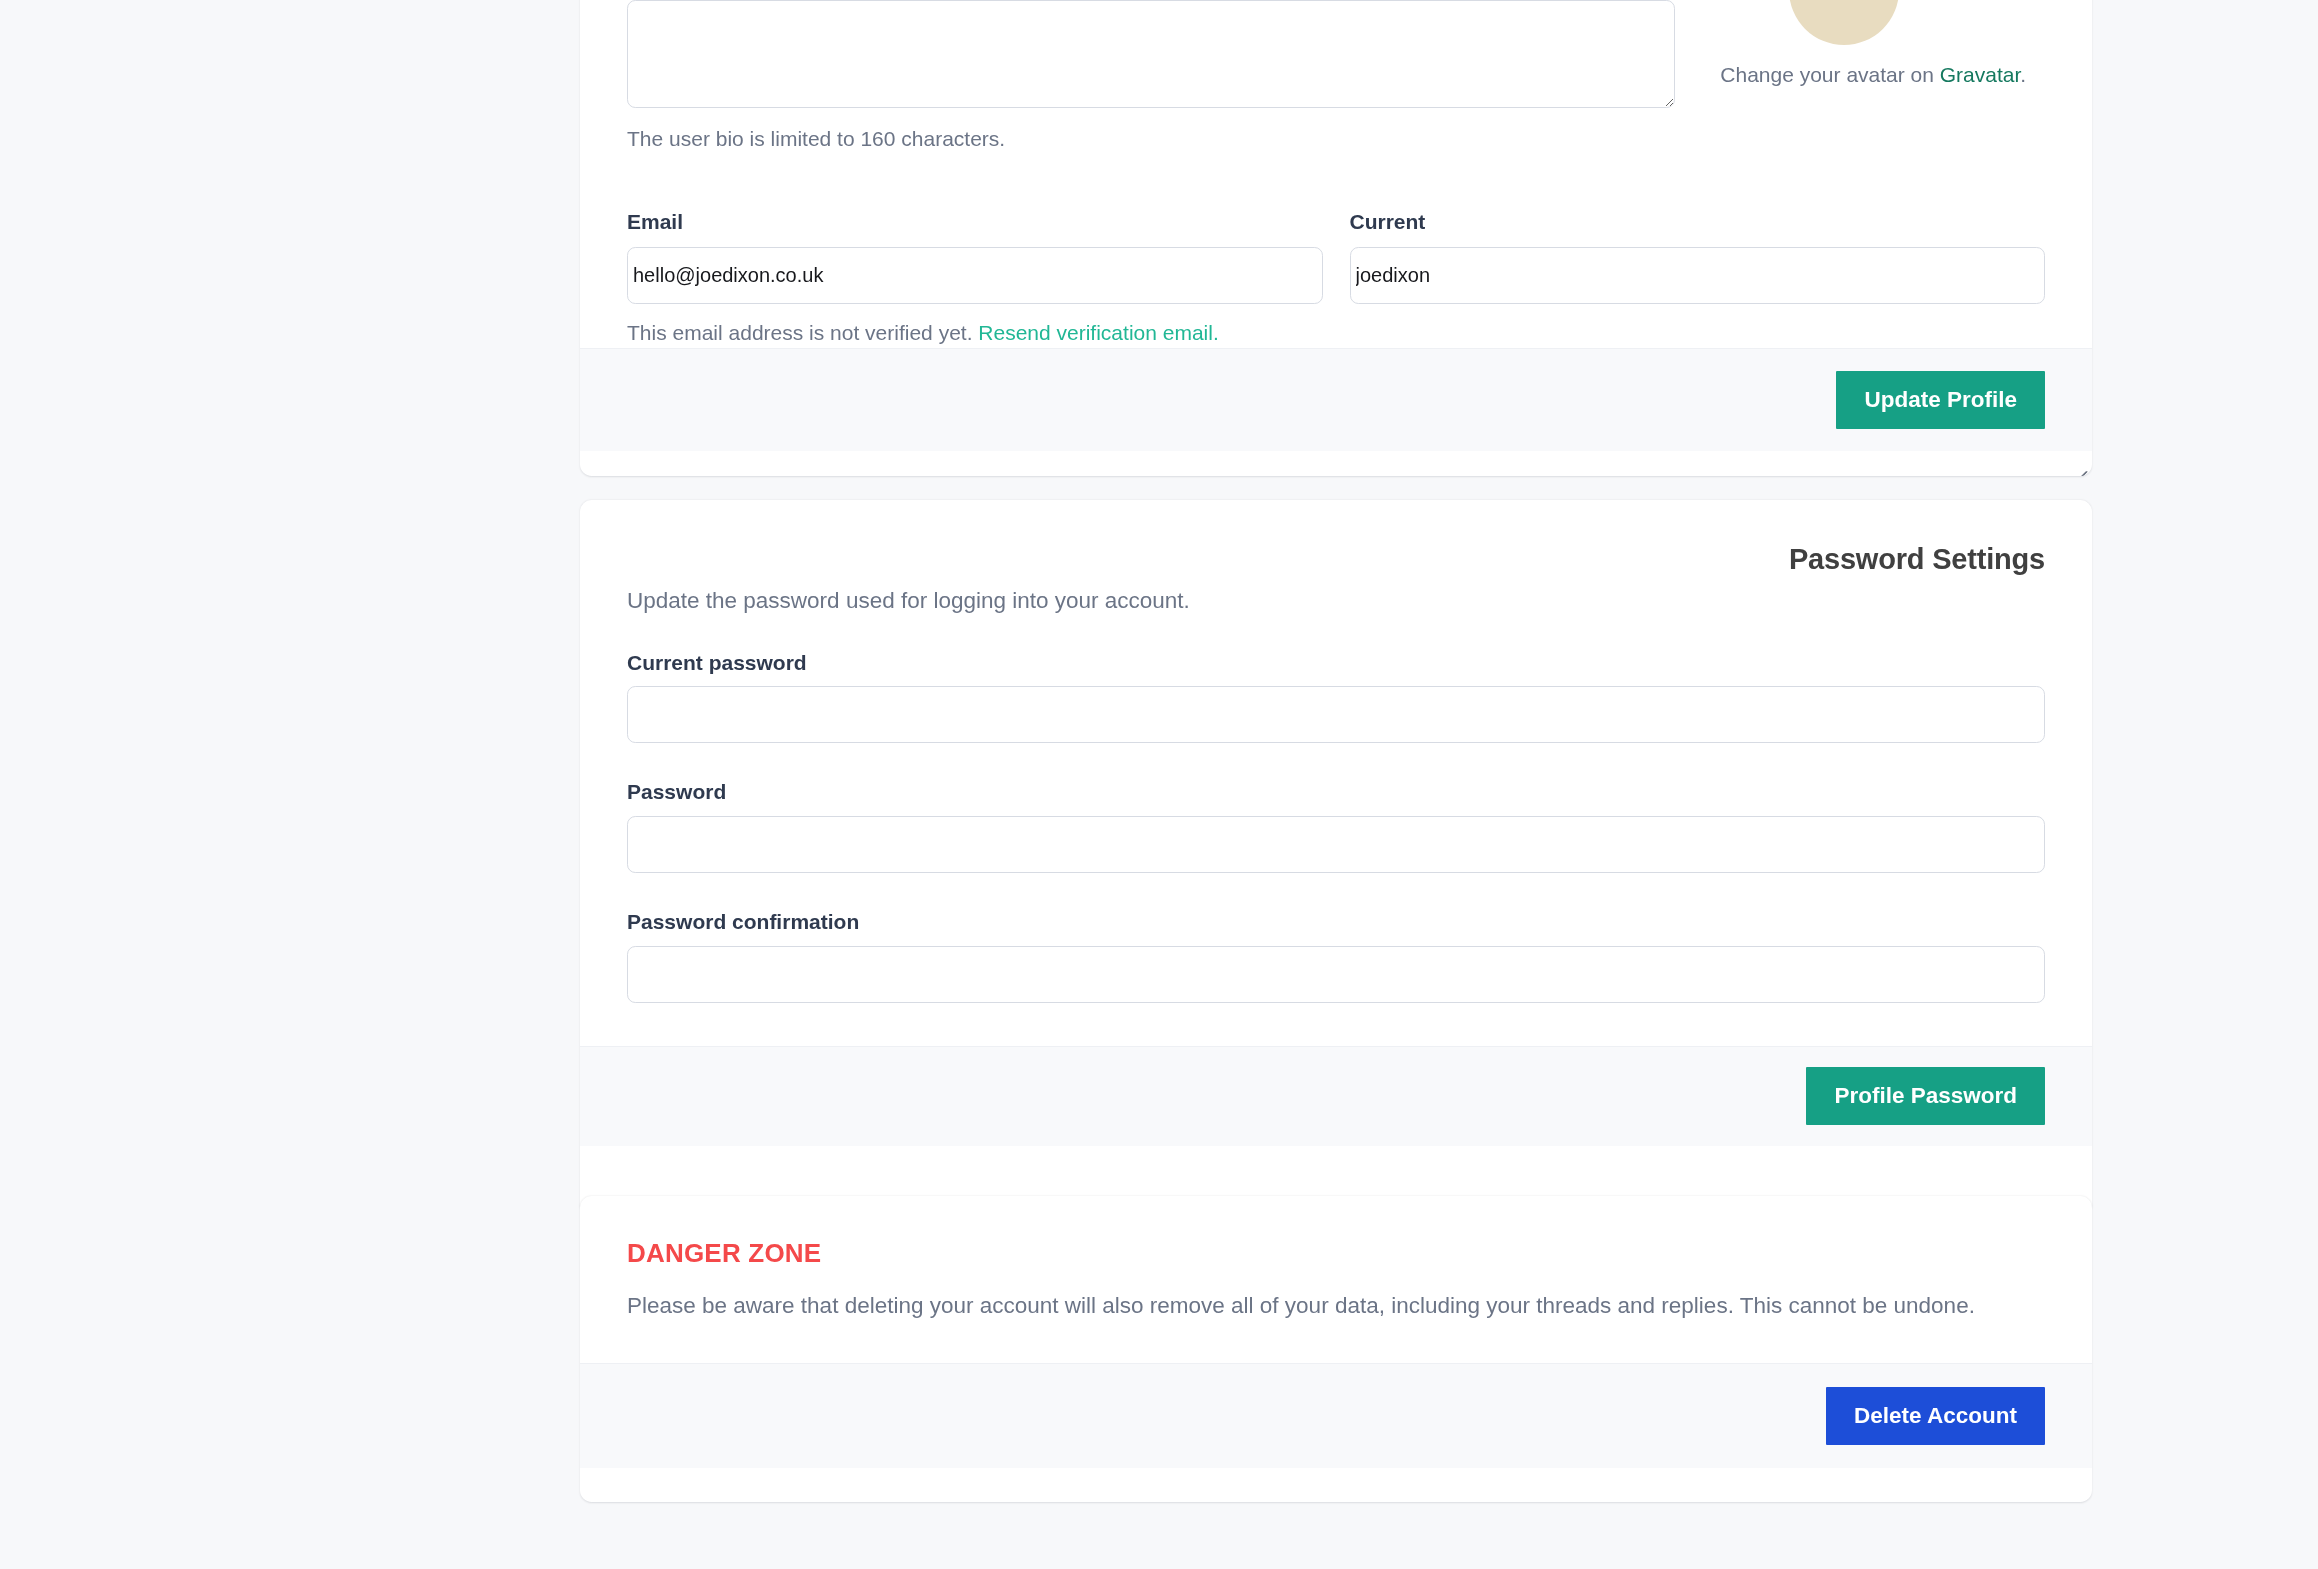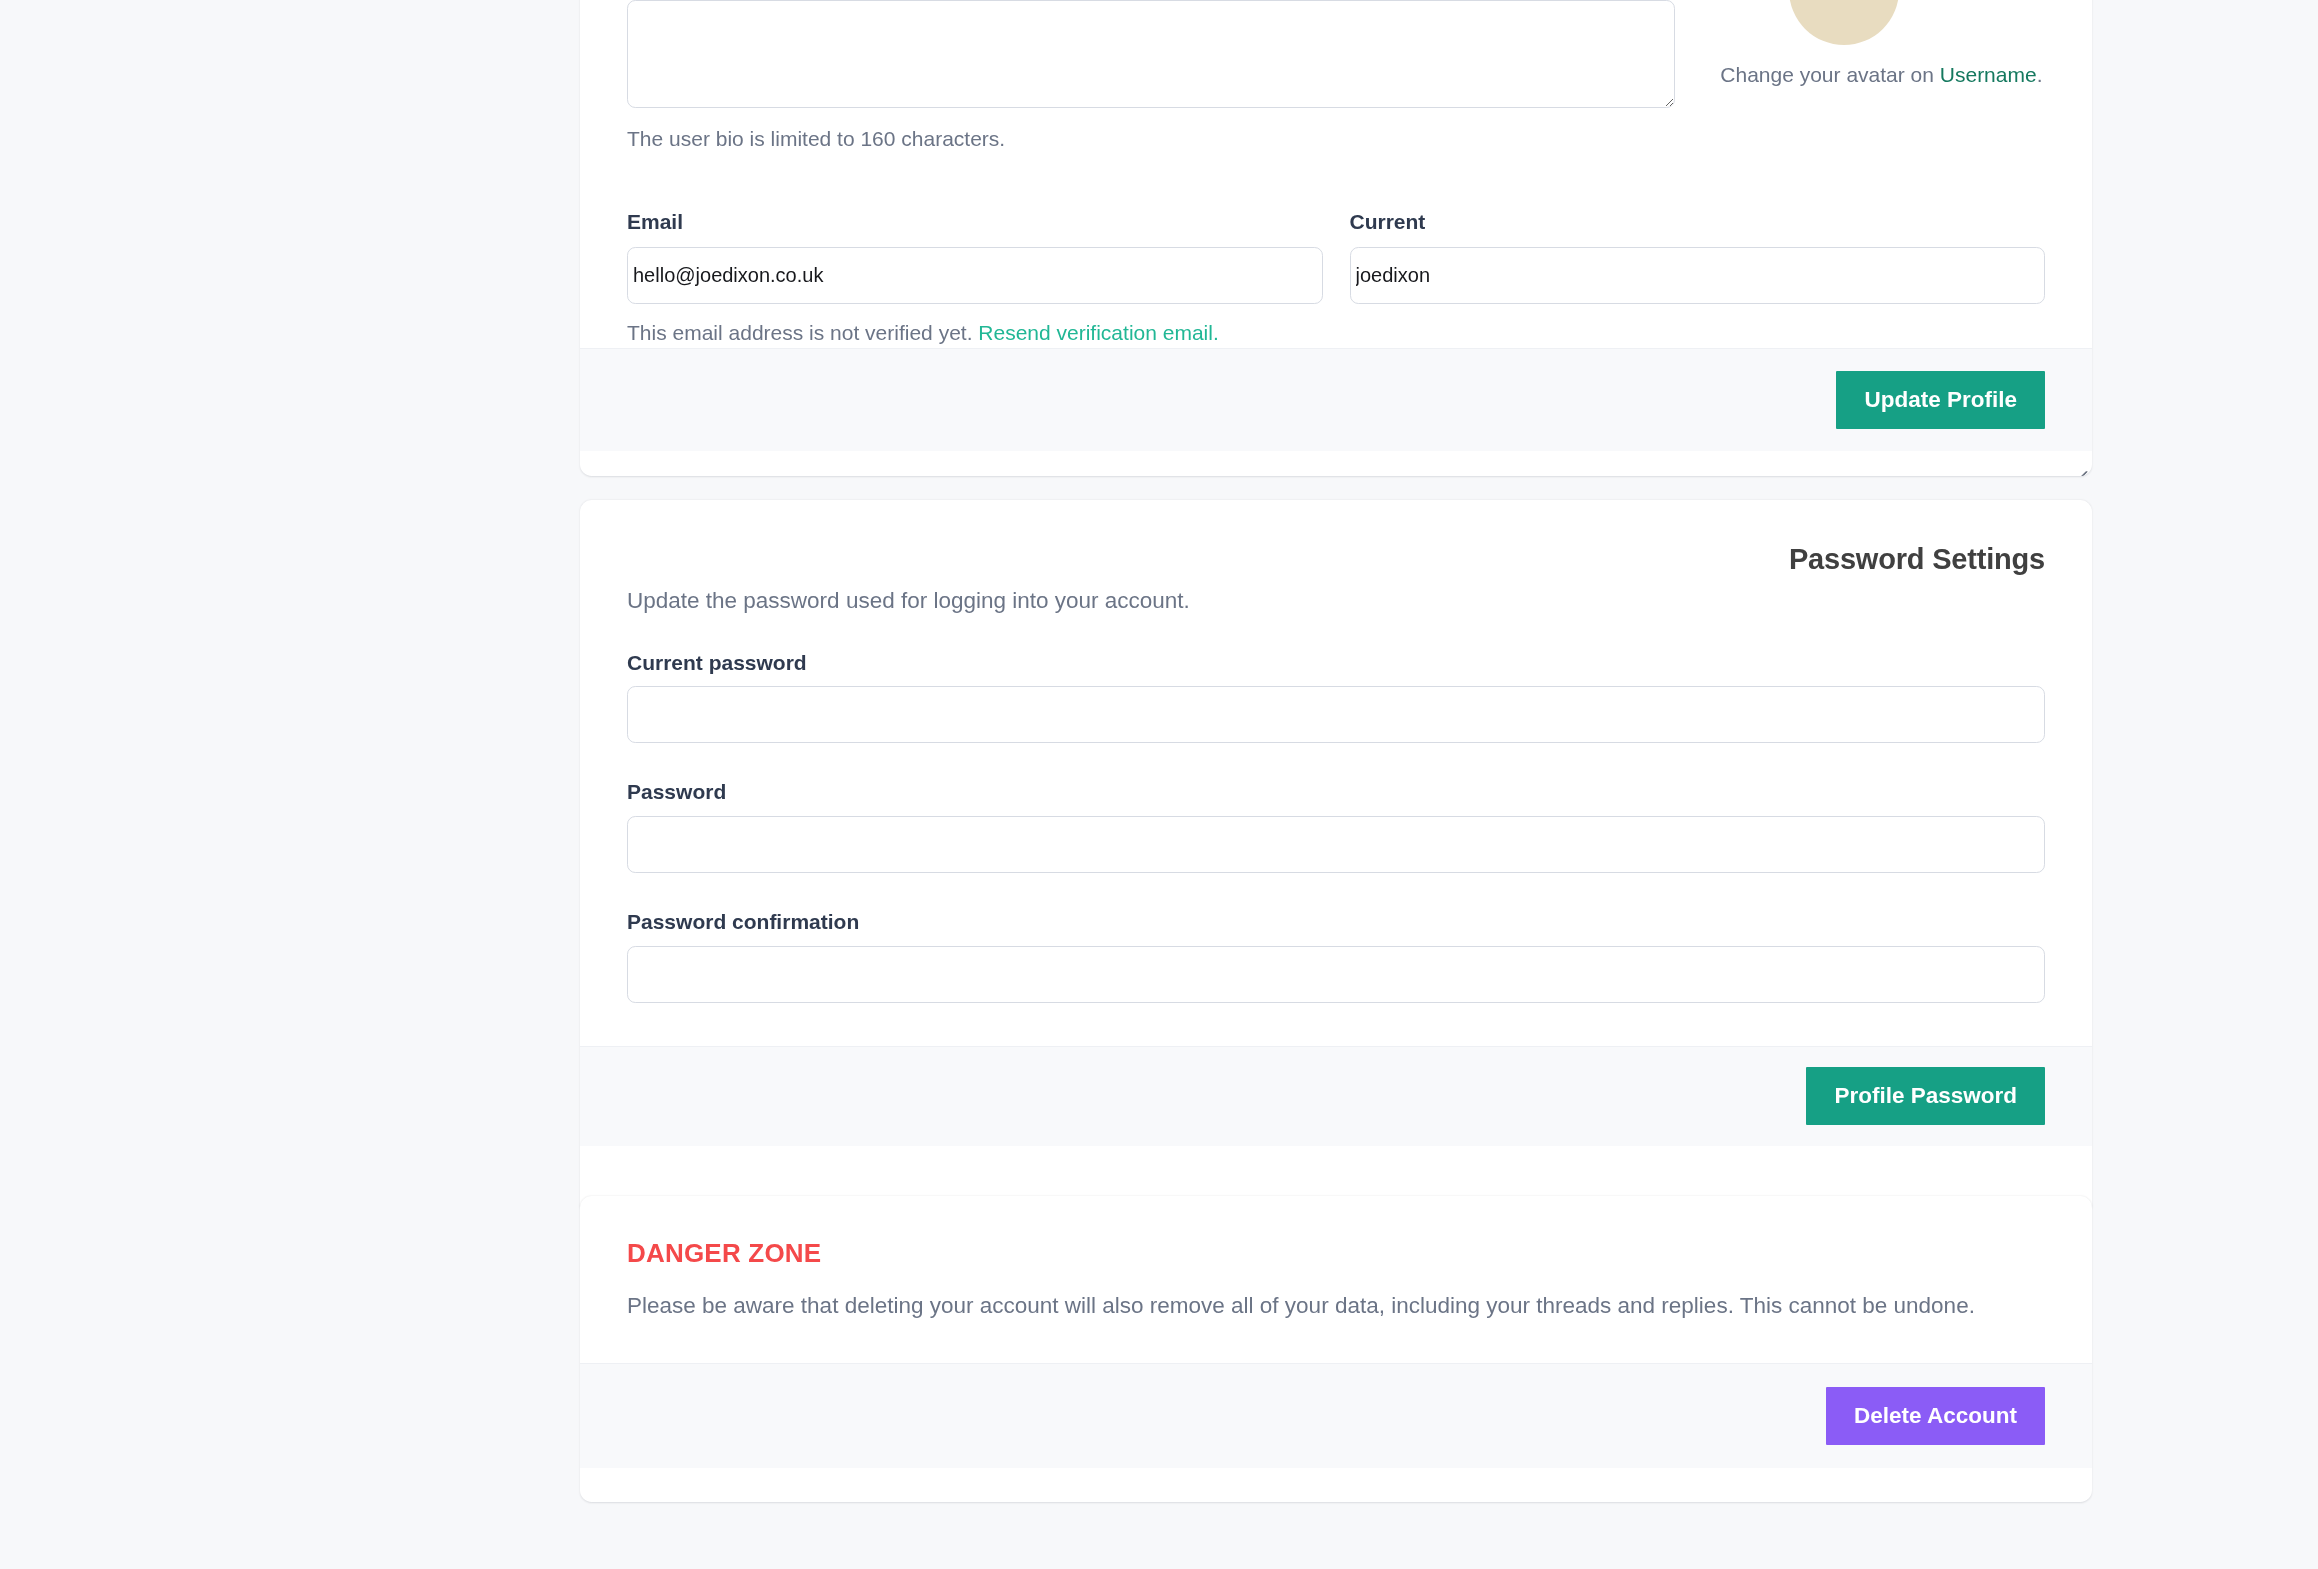--- a/index.html
+++ b/index.html
@@ -163,21 +163,21 @@
     font-size: 22.5px;
     font-weight: bold;
     color: #ffffff;
     cursor: pointer;
     padding: 0 28px;
     height: 58px;
     line-height: 58px;
     white-space: nowrap;
   }
   .btn-teal { background: #16a085; }
-  .btn-red  { background: #8b5cf6; }
+  .btn-red  { background: #1d4ed8; }
 
   
   #password-card { top: 500px; height: 715px; }
   #password-card .card-body { padding-top: 43px; padding-bottom: 43px; }
   #password-card .card-foot { height: 100px; }
 
   .section-title {
     font-size: 29px;
     font-weight: bold;
     color: #404040;
@@ -228,21 +228,21 @@
             <i></i>
               <i></i>
               <i></i>
           </div>
           <div class="helper">The user bio is limited to 160 characters.</div>
         </div>
 
         <div class="avatar-col">
           <div class="avatar"></div>
           <div class="avatar-note">
-            <span>Change your avatar on </span><a class="link-dark" href="#">Username</a><span>.</span>
+            <span>Change your avatar on </span><a class="link-dark" href="#">Gravatar</a><span>.</span>
           </div>
         </div>
       </div>
 
       <div class="fields-row">
 
         <div class="field">
           <label class="field-label">Email</label>
           <input class="input" type="text" value="hello@joedixon.co.uk" style="">
           <div class="field-note">

